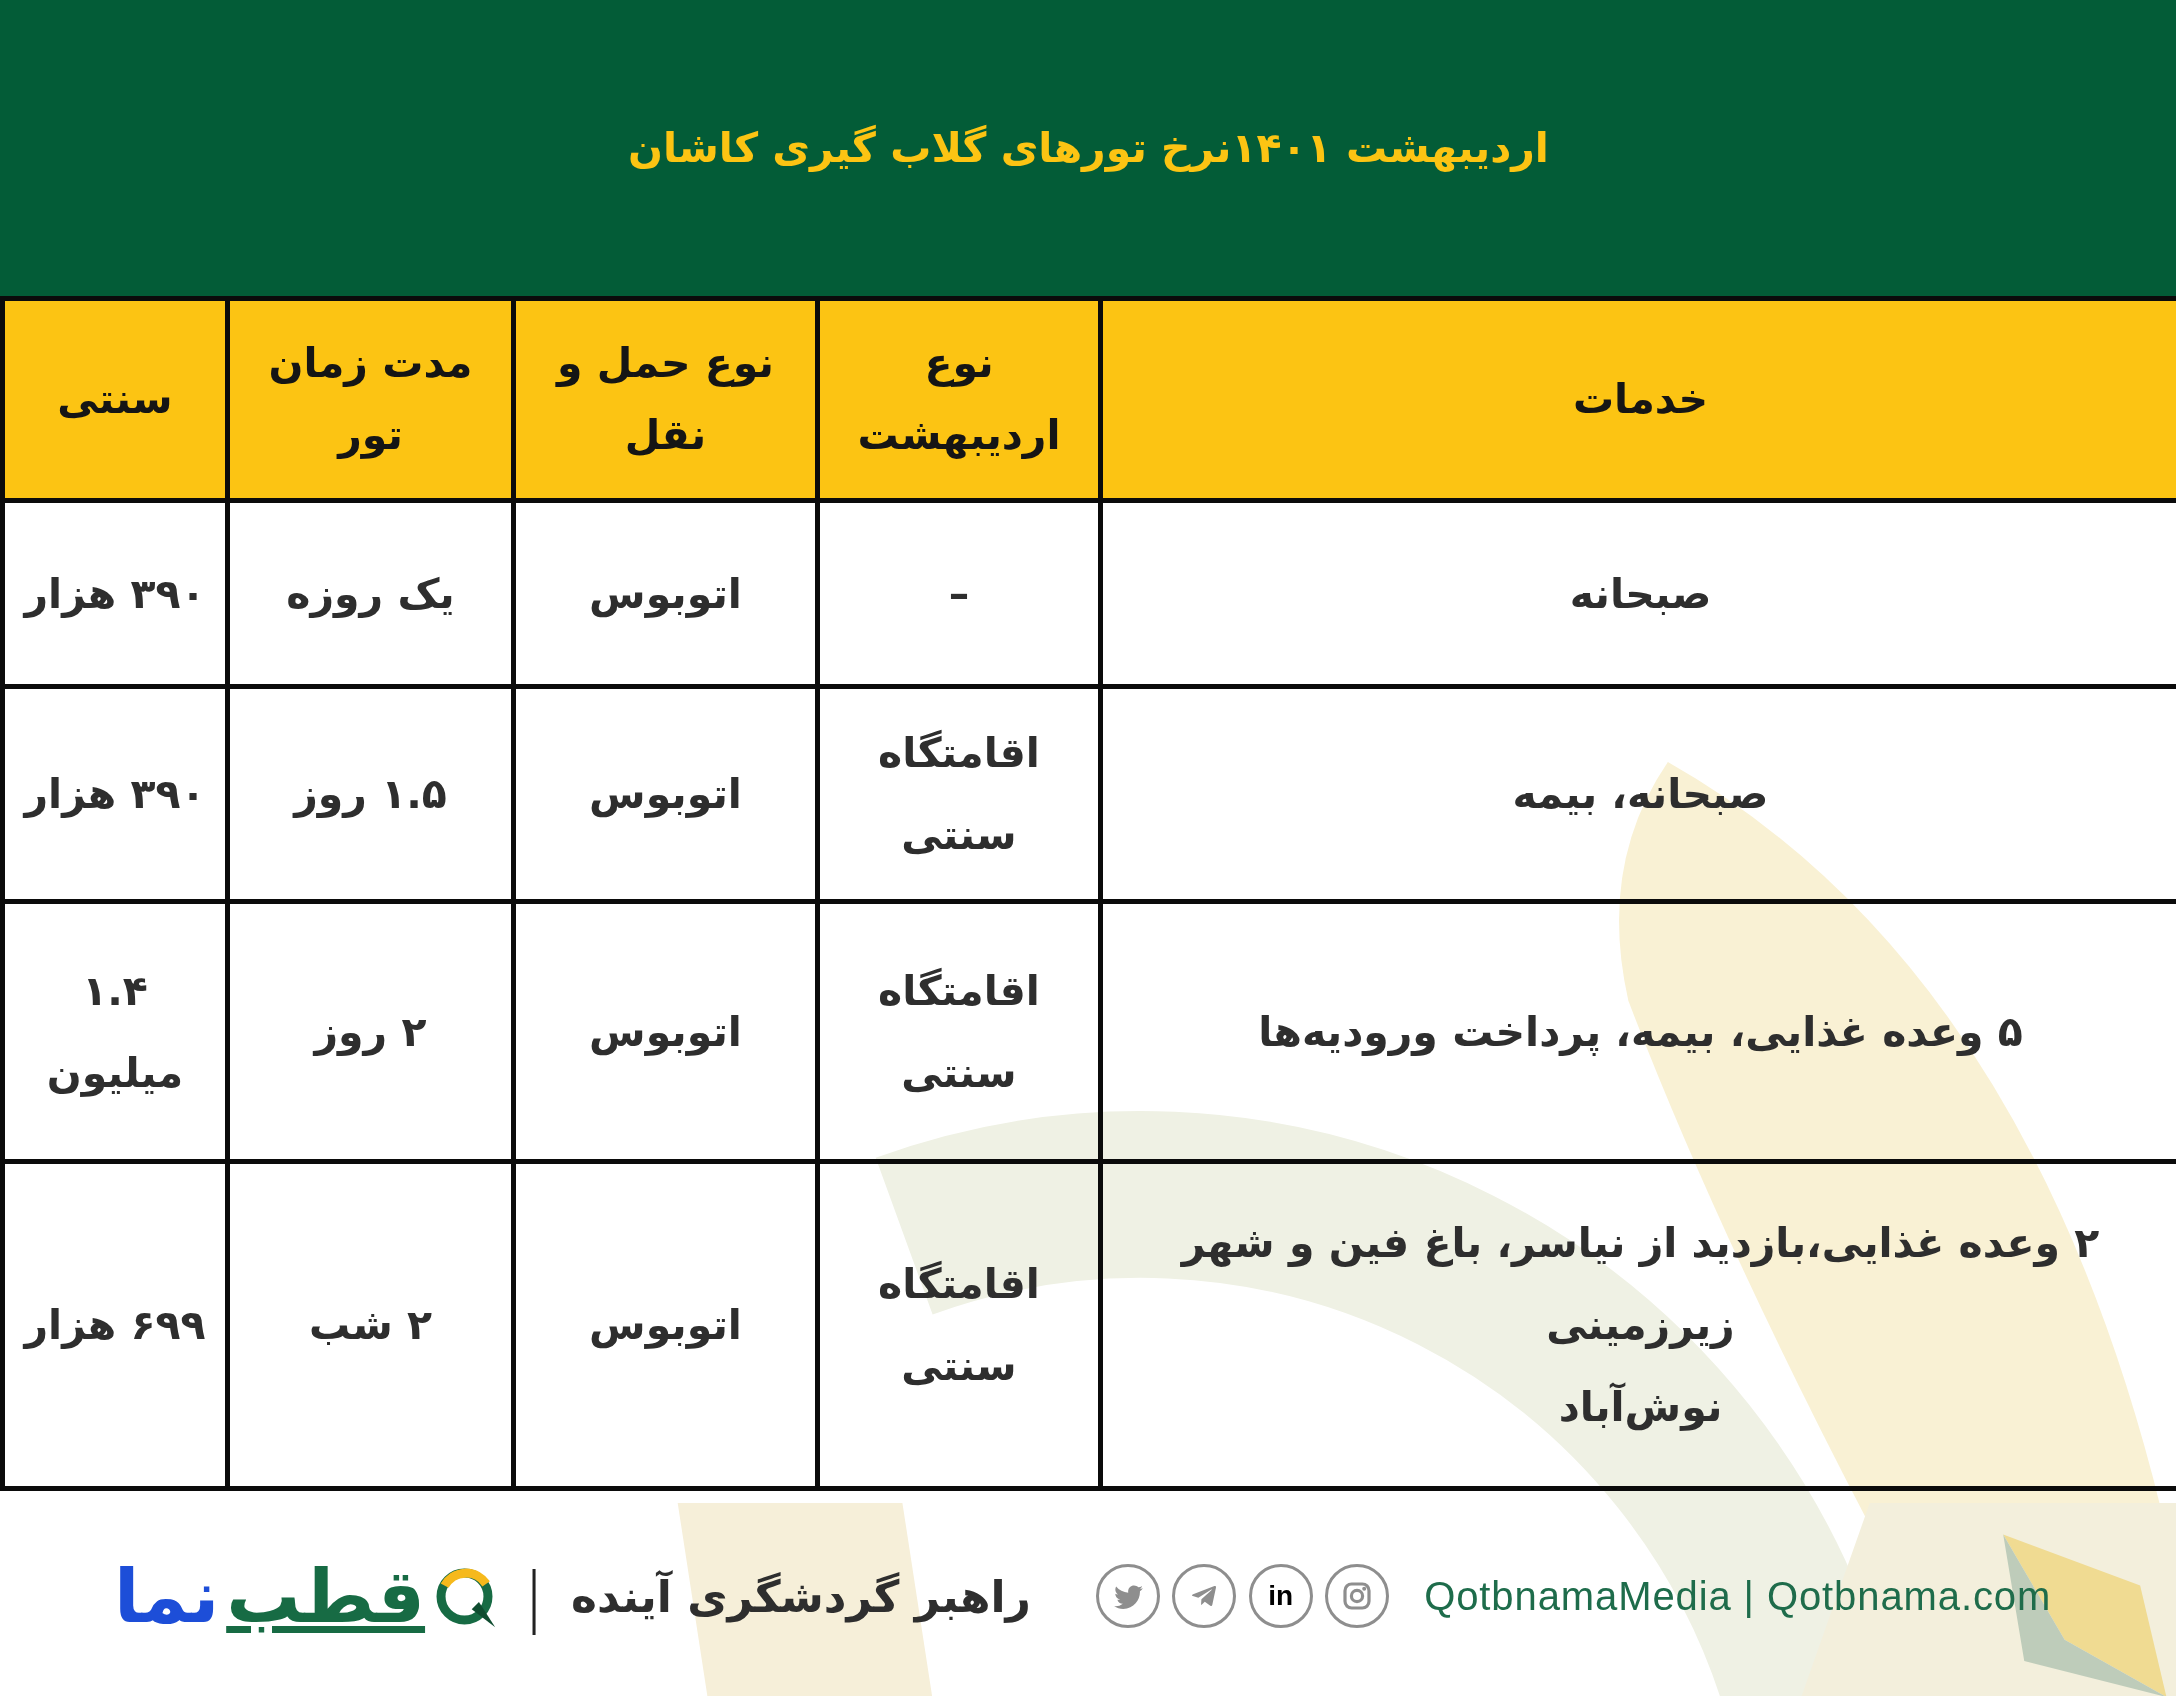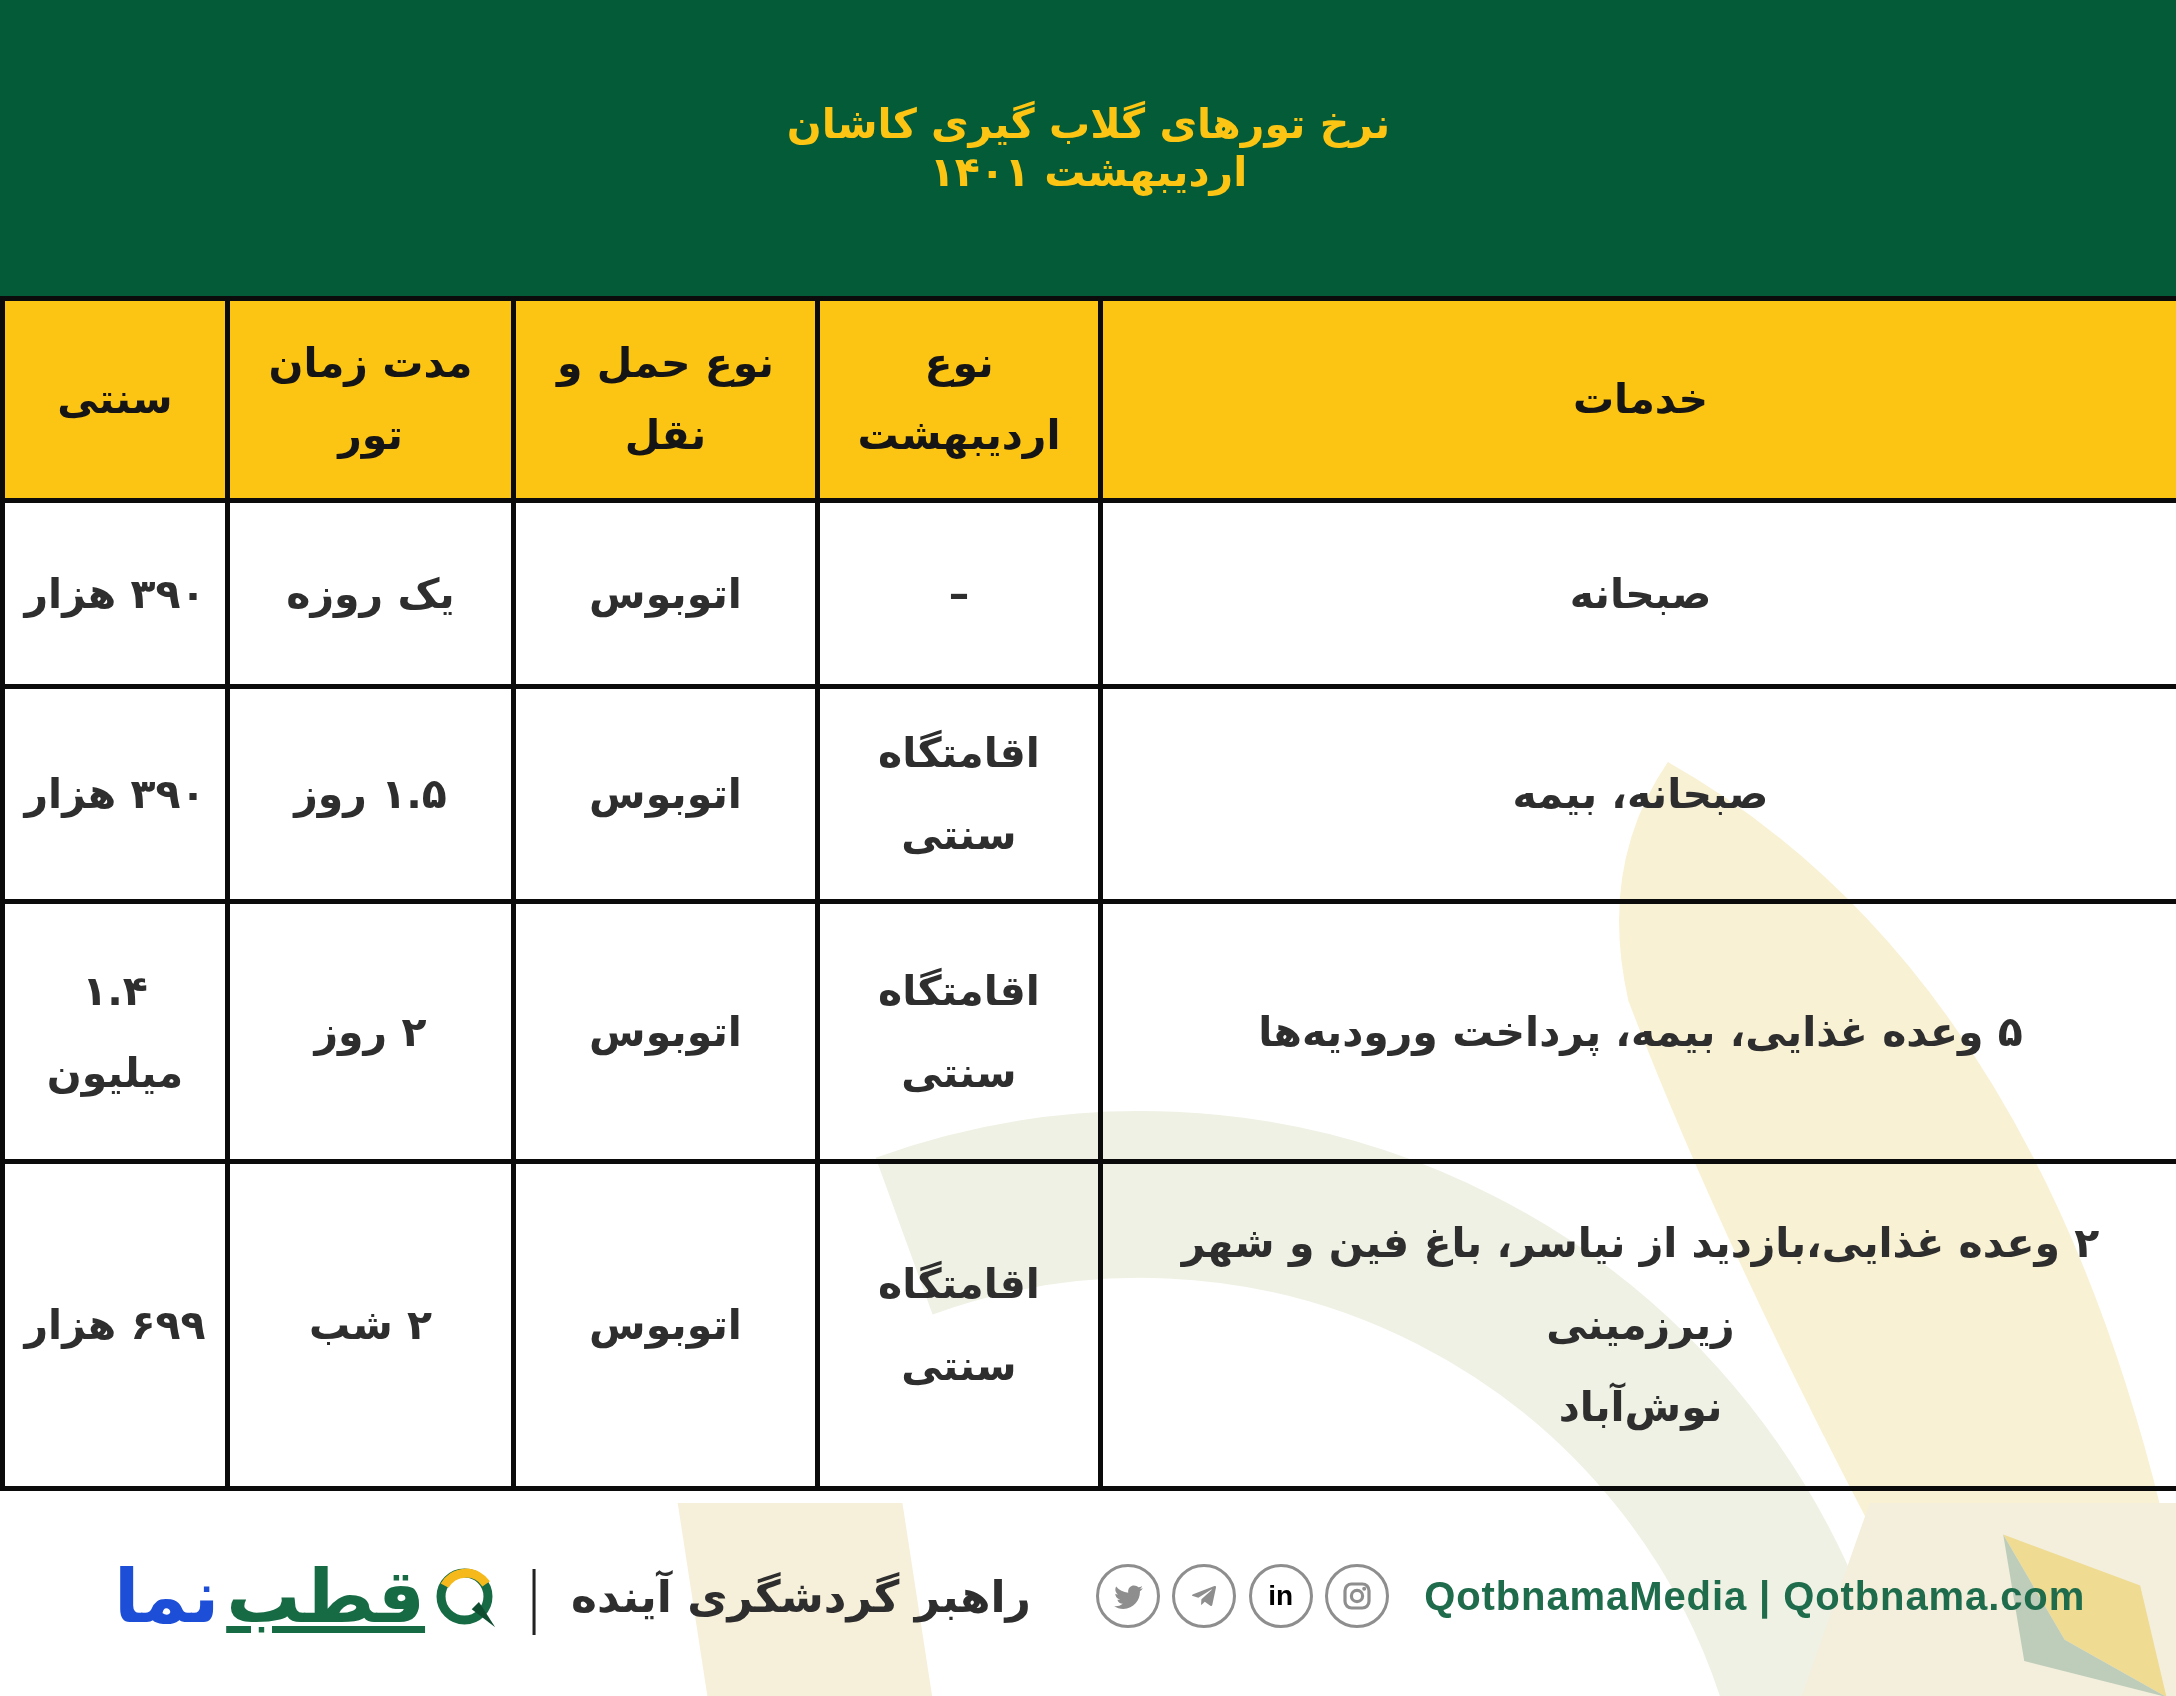--- a/index.html
+++ b/index.html
@@ -5,21 +5,21 @@
   html,body{margin:0;padding:0;}
   body{
     width:2177px;height:1697px;position:relative;overflow:hidden;
     background:#ffffff;font-family:"DejaVu Sans",sans-serif;
   }
   
   .watermark{position:absolute;top:0;left:0;width:2177px;height:1697px;z-index:0;}
   
   .banner{
     position:absolute;top:0;left:0;width:2177px;height:296px;background:#035C37;
-    display:flex;flex-direction:column;align-items:center;justify-content:center;
+    display:flex;flex-direction:row;align-items:center;justify-content:center;
     z-index:2;
   }
   .banner .bline{color:#FCC413;font-weight:bold;font-size:41px;direction:rtl;}
   .banner .l3{font-size:39px;}
   
   table.price{
     position:absolute;top:296px;left:0;width:2177px;z-index:1;
     border-collapse:collapse;table-layout:fixed;background:transparent;
   }
   table.price th, table.price td{
@@ -52,21 +52,21 @@
     display:flex;align-items:center;gap:12.3px;
   }
   .sicon{
     width:58px;height:58px;border:3.5px solid #8E8E8E;border-radius:50%;
     display:flex;align-items:center;justify-content:center;color:#000000;flex:0 0 auto;
   }
   .sicon svg{fill:#8E8E8E;}
   .sicon .in-txt{font-size:28px;font-weight:bold;font-family:"Liberation Sans",sans-serif;}
   .social-text{
     font-family:"Liberation Sans",sans-serif;color:#1E6C4B;font-size:40px;
-    font-weight:700;margin-left:23px;letter-spacing:0.9px;white-space:nowrap;
+    font-weight:400;margin-left:23px;letter-spacing:0.9px;white-space:nowrap;
   }
 </style>
 </head>
 <body>
 
 <svg class="watermark" viewBox="0 0 2480 1933" xmlns="http://www.w3.org/2000/svg">
   <path d="M1030,1408 A790,790 0 0 1 2059,1933" fill="none" stroke="#EFF1E4" stroke-width="190"></path>
   <path d="M1900,868 Q2310,1100 2462,1720 L2480,1870 L2480,1933 L2235,1933 Q1985,1480 1855,1140 Q1820,985 1900,868 Z" fill="#F9F1D4"></path>
   <polygon points="772,1712 1028,1712 1062,1933 806,1933" fill="#F6EFD9"></polygon>
   <polygon points="2130,1712 2480,1712 2480,1933 2052,1933" fill="#F3EFDC"></polygon>

